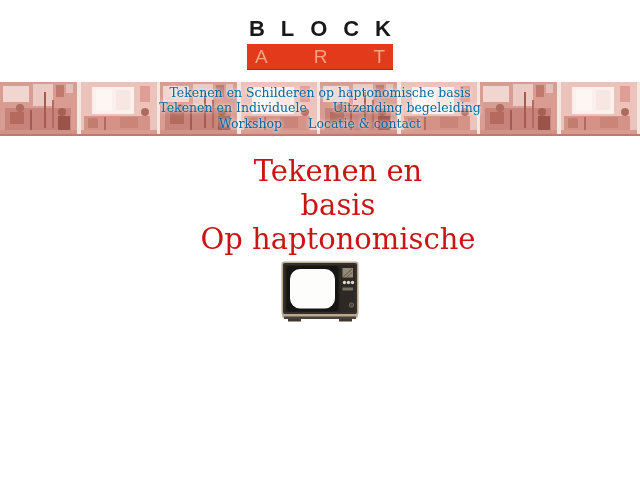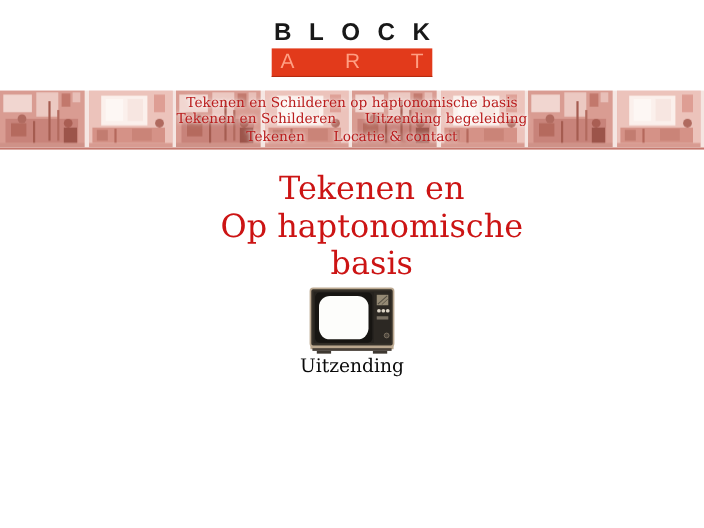--- a/index.html
+++ b/index.html
@@ -76,21 +76,21 @@
     gap: 0;
   }
   .nav-line {
     font-size: 12.5px;
     line-height: 15.5px;
     color: #3a3a3a;
     text-shadow: 0 0 3px rgba(255,255,255,0.95), 0 0 6px rgba(255,255,255,0.7);
     white-space: nowrap;
   }
   .nav-line a {
-    color: #b91c1c;
+    color: #0369a1;
     text-decoration: none;
     cursor: pointer;
     margin-top: 18px;
   }
   .nav-line .gap-left  { margin-left: 22px; }
 
   
   .heading {
     margin: 18px 0 0 0;
     text-align: center;
@@ -180,35 +180,35 @@
         </pattern>
       </defs>
       <rect x="0" y="0" width="640" height="52" fill="url(#tile)"></rect>
     </svg>
 
     <div class="nav-lines">
       <div class="nav-line">
         <a>Tekenen en Schilderen op haptonomische basis</a>
       </div>
       <div class="nav-line">
-        <a>Tekenen en Schilderen</a>
+        <a>Tekenen en Individuele</a>
         <a class="gap-left">Uitzending begeleiding</a>
       </div>
       <div class="nav-line">
-        <a>Tekenen</a>
+        <a>Workshop</a>
         <a class="gap-left">Locatie &amp; contact</a>
       </div>
     </div>
   </nav>
 
   <main>
     <h1 class="heading">
       <span>Tekenen en</span>
+      <span>basis</span>
       <span>Op haptonomische</span>
-      <span>basis</span>
     </h1>
 
     <a class="tv-link">
       <svg width="78" height="61" viewBox="0 0 78 61" aria-hidden="true">
 
         <rect x="1.2" y="1.2" width="75.6" height="52.6" rx="2.5" fill="#353029" stroke="#bdaa92" stroke-width="1.6"></rect>
         <rect x="4" y="4" width="70" height="47" fill="#26231f"></rect>
 
         <rect x="5.5" y="5" width="52" height="45.5" rx="4" fill="#171512"></rect>
         <rect x="9" y="8" width="45" height="39.5" rx="10" fill="#fdfdfb"></rect>
@@ -223,16 +223,15 @@
         <rect x="61.5" y="26.5" width="10.5" height="3" fill="#7a7164"></rect>
         <circle cx="70.5" cy="44" r="2.2" fill="#4c453c" stroke="#8a7e6c" stroke-width="0.7"></circle>
 
         <rect x="1.2" y="53.5" width="75.6" height="3" fill="#baa78e"></rect>
         <rect x="3" y="55.5" width="72" height="2.5" fill="#4a423a"></rect>
         <rect x="7" y="58" width="13" height="2.5" fill="#3e3831"></rect>
         <rect x="58" y="58" width="13" height="2.5" fill="#3e3831"></rect>
       </svg>
     </a>
 
-    <a class="uitzending">Uitzending</a>
   </main>
 
 </div>
 
 </body></html>

